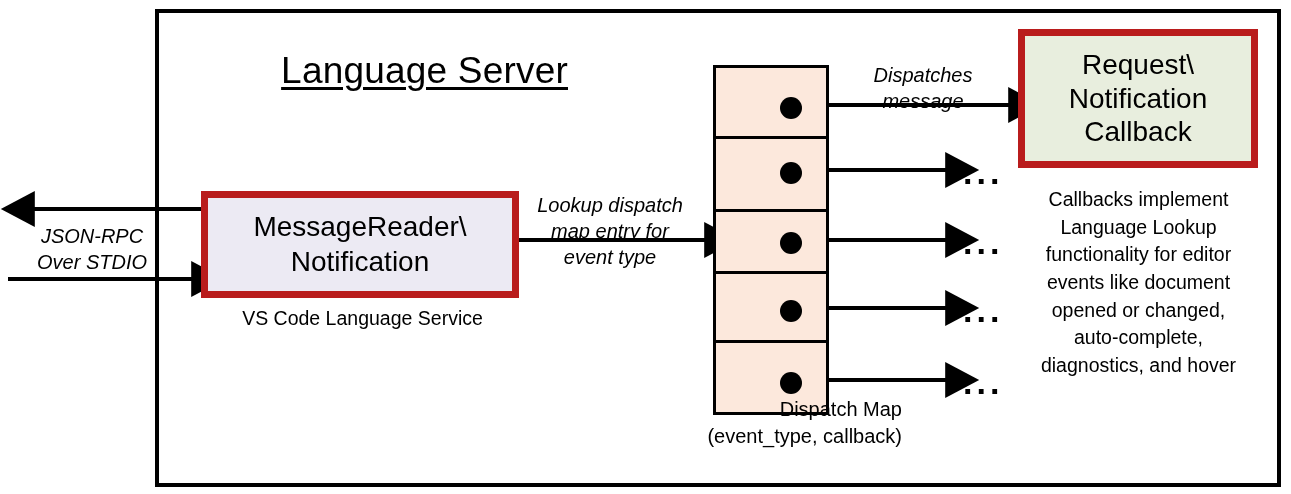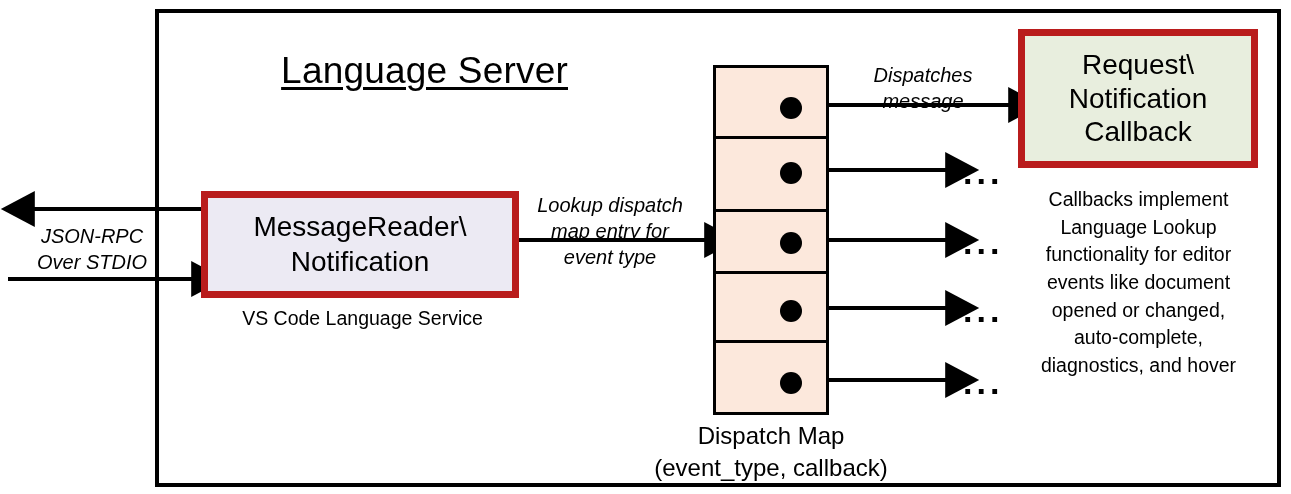--- a/index.html
+++ b/index.html
@@ -29,22 +29,22 @@
 
   #green-caption{position:absolute;left:1006px;top:186px;width:265px;text-align:center;
                  font-size:19.5px;line-height:1.42;}
 
   
   #dispatch-map{position:absolute;left:713px;top:65px;width:116px;height:350px;
                 box-sizing:border-box;border:3px solid #000;background:#fce8dc;}
   .dm-div{position:absolute;left:0;width:100%;height:3px;background:#000;}
   .dm-dot{position:absolute;width:22px;height:22px;border-radius:50%;background:#000;}
 
-  #dispatch-caption{position:absolute;left:640px;top:420px;width:262px;text-align:center;
-                    font-size:24px;line-height:1.35;}
+  #dispatch-caption{position:absolute;left:640px;top:396px;width:262px;text-align:right;
+                    font-size:20px;line-height:1.35;}
 
   
   .note{position:absolute;font-style:italic;text-align:center;line-height:1.3;}
   #note-lookup{left:515px;top:152px;width:190px;font-size:20px;margin-top:40px;}
   #note-dispatch{left:833px;top:38px;width:180px;font-size:20px;margin-top:24px;}
   #note-jsonrpc{left:22px;top:223px;width:140px;font-size:20px;}
 
   .dots{position:absolute;font-size:34px;line-height:1;letter-spacing:4px;font-weight:700;}
 </style>
 </head>

